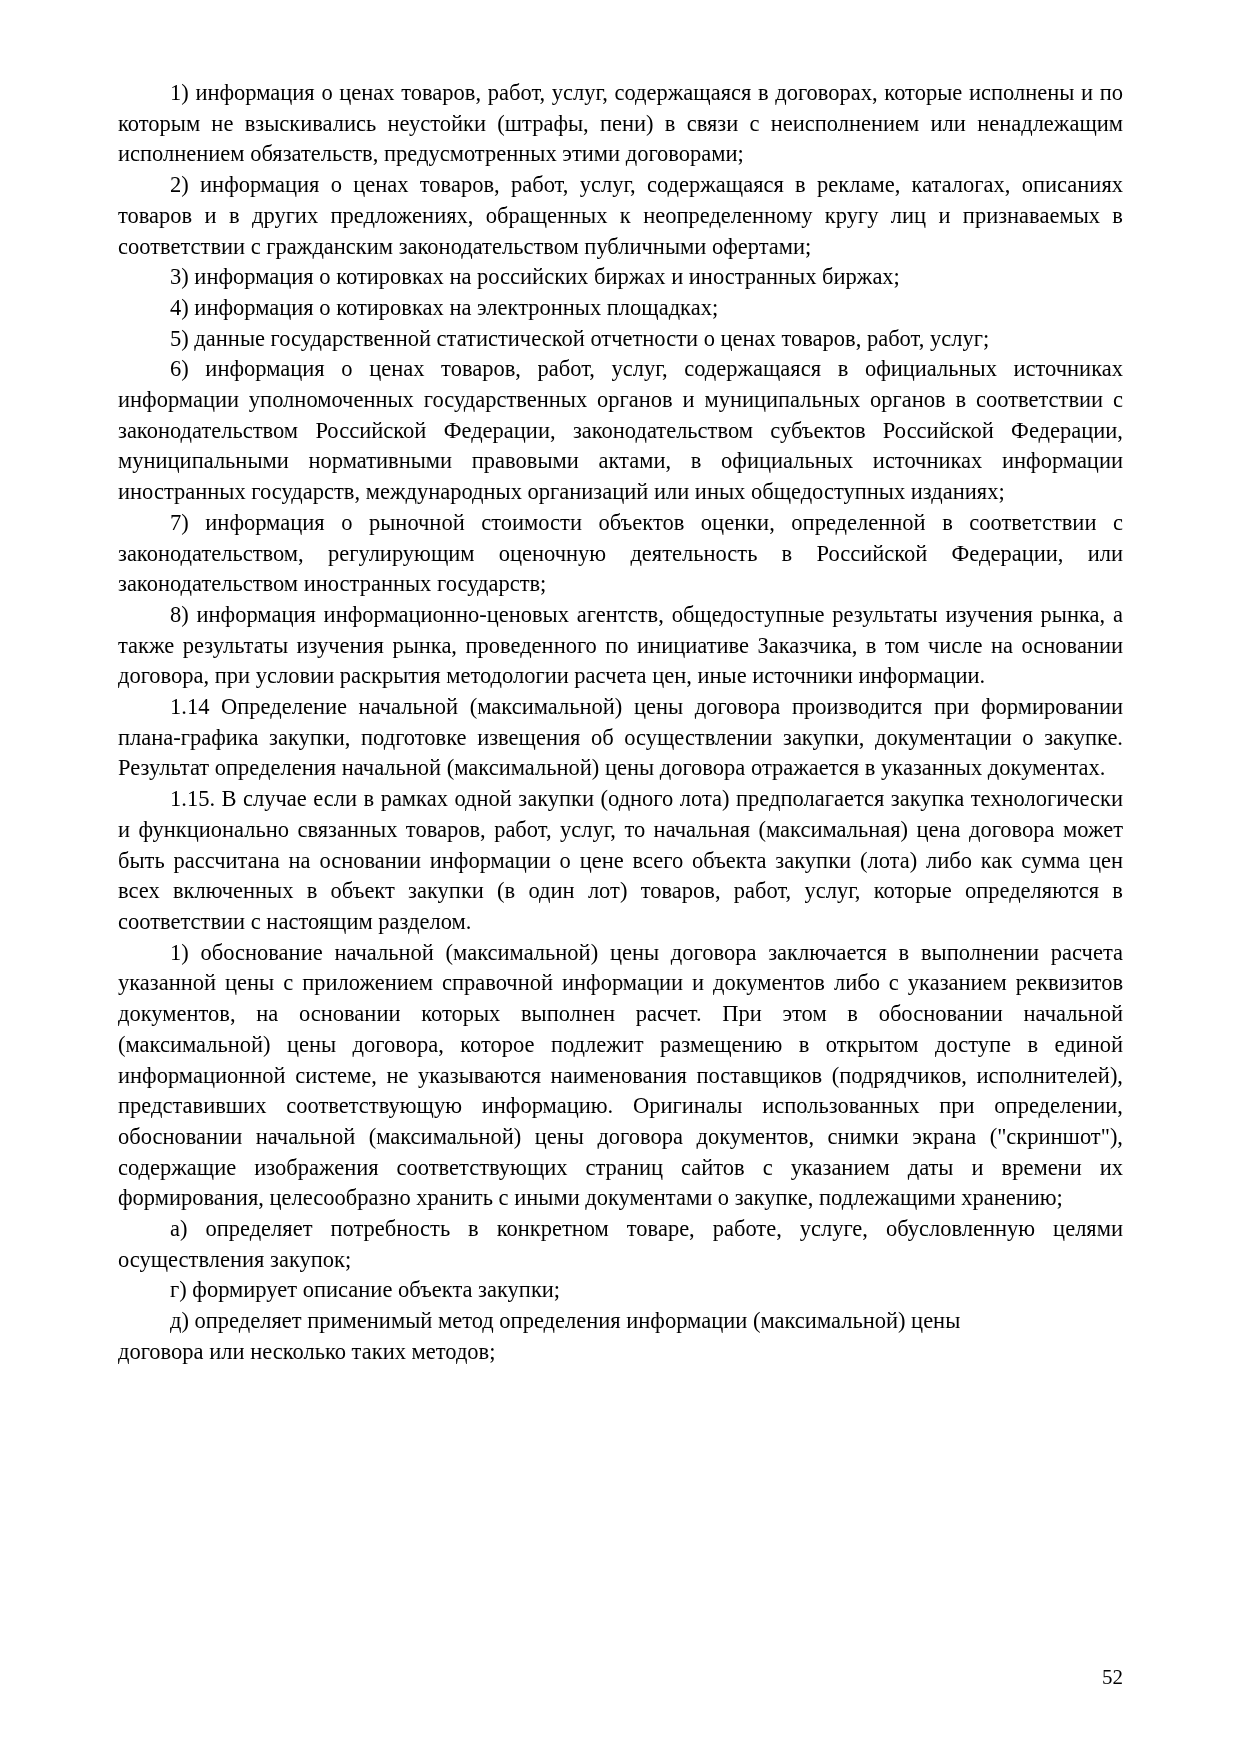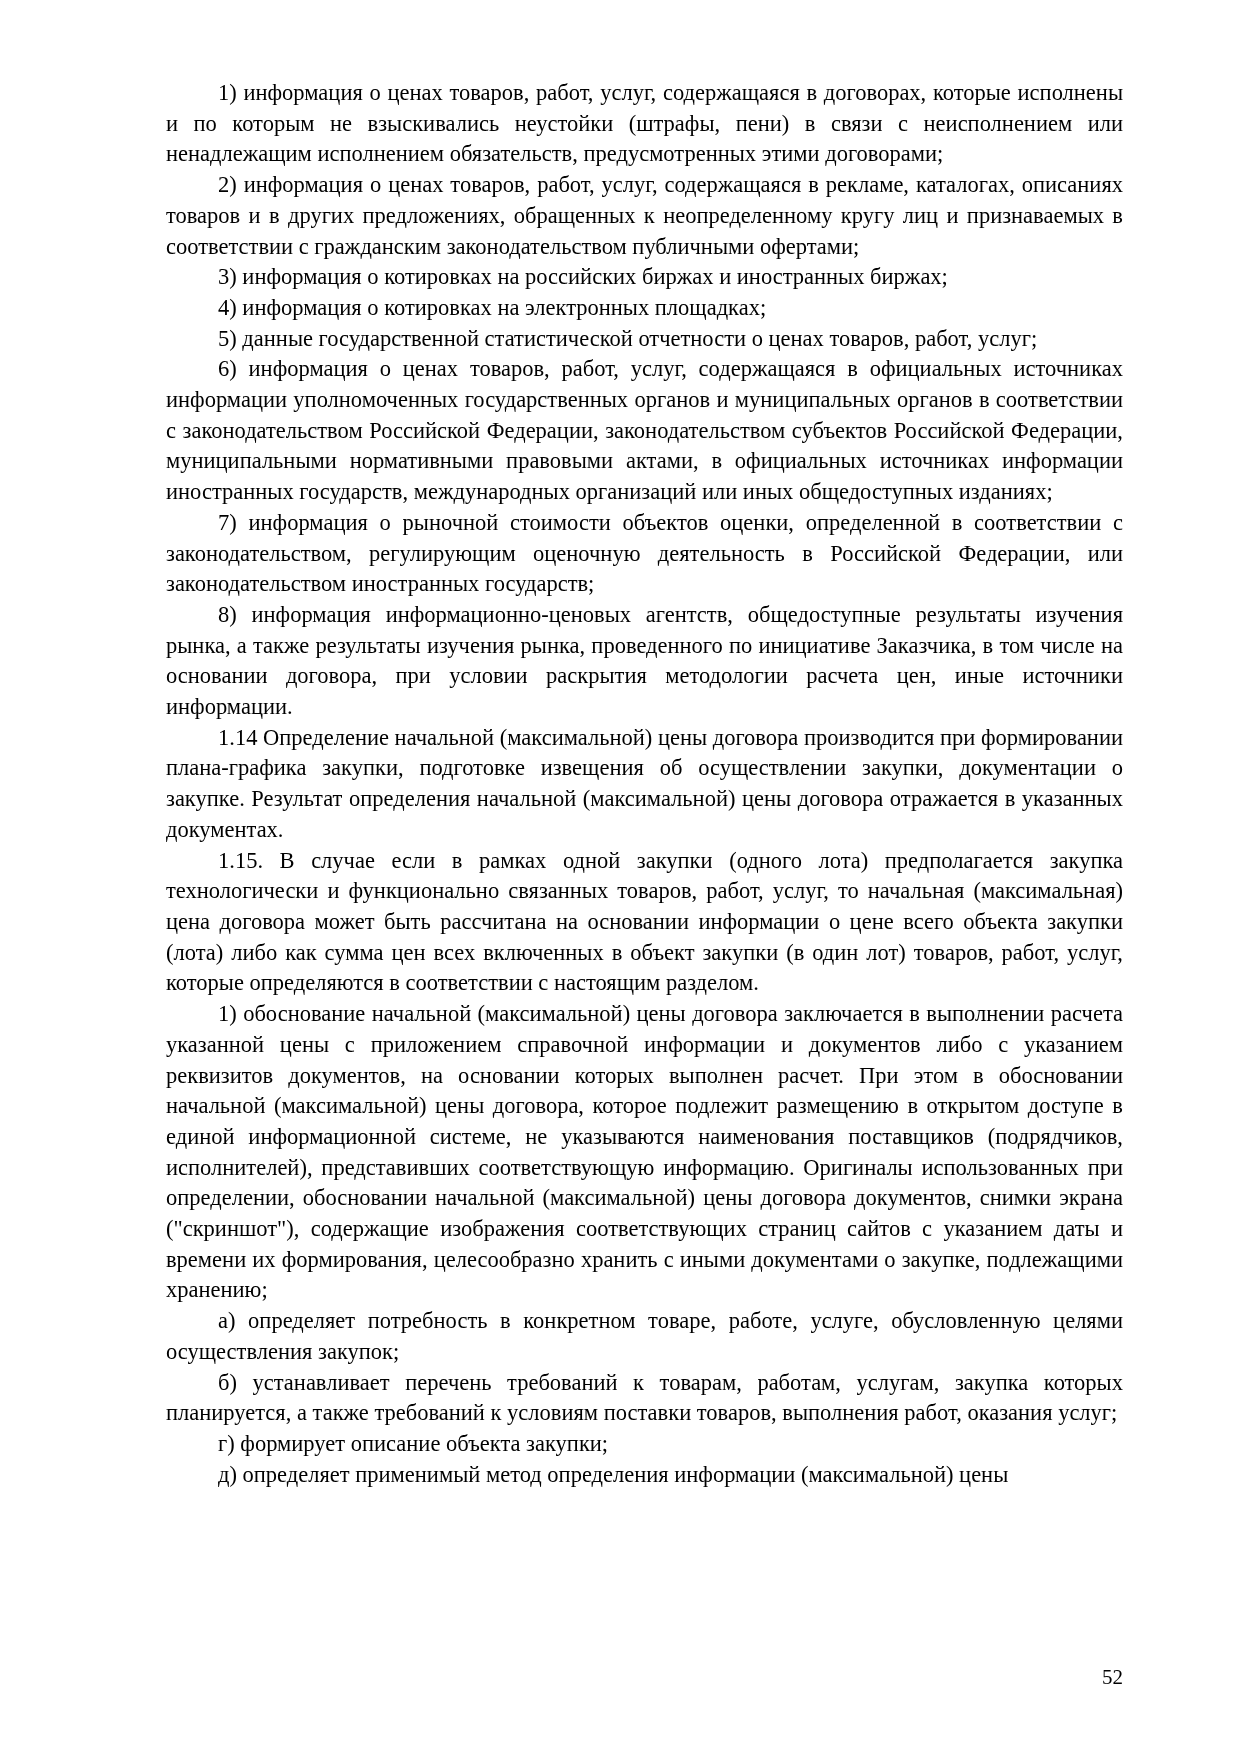--- a/index.html
+++ b/index.html
@@ -19,21 +19,20 @@
     background: #ffffff;
     box-sizing: border-box;
     padding: 78px 118px 40px 118px;
     overflow: hidden;
   }
   .doc-body {
     font-size: 22.5px;
     line-height: 1.365;
     text-align: justify;
     text-justify: inter-word;
-    margin-left: 48px;
   }
   .doc-body p {
     margin: 0;
     text-indent: 52px;
   }
   .no-indent {
     text-indent: 0 !important;
   }
   .page-number {
     position: absolute;
@@ -53,18 +52,18 @@
     <p>3) информация о котировках на российских биржах и иностранных биржах;</p>
     <p>4) информация о котировках на электронных площадках;</p>
     <p>5) данные государственной статистической отчетности о ценах товаров, работ, услуг;</p>
     <p>6) информация о ценах товаров, работ, услуг, содержащаяся в официальных источниках информации уполномоченных государственных органов и муниципальных органов в соответствии с законодательством Российской Федерации, законодательством субъектов Российской Федерации, муниципальными нормативными правовыми актами, в официальных источниках информации иностранных государств, международных организаций или иных общедоступных изданиях;</p>
     <p>7) информация о рыночной стоимости объектов оценки, определенной в соответствии с законодательством, регулирующим оценочную деятельность в Российской Федерации, или законодательством иностранных государств;</p>
     <p>8) информация информационно-ценовых агентств, общедоступные результаты изучения рынка, а также результаты изучения рынка, проведенного по инициативе Заказчика, в том числе на основании договора, при условии раскрытия методологии расчета цен, иные источники информации.</p>
     <p>1.14  Определение начальной (максимальной) цены договора производится при формировании плана-графика закупки, подготовке извещения об осуществлении закупки, документации о закупке. Результат определения начальной (максимальной) цены договора отражается в указанных документах.</p>
     <p>1.15.  В случае если в рамках одной закупки (одного лота) предполагается закупка технологически и функционально связанных товаров, работ, услуг, то начальная (максимальная) цена договора может быть рассчитана на основании информации о цене всего объекта закупки (лота) либо как сумма цен всех включенных в объект закупки (в один лот) товаров, работ, услуг, которые определяются в соответствии с настоящим разделом.</p>
     <p>1) обоснование начальной (максимальной) цены договора заключается в выполнении расчета указанной цены с приложением справочной информации и документов либо с указанием реквизитов документов, на основании которых выполнен расчет. При этом в обосновании начальной (максимальной) цены договора, которое подлежит размещению в открытом доступе в единой информационной системе, не указываются наименования поставщиков (подрядчиков, исполнителей), представивших соответствующую информацию. Оригиналы использованных при определении, обосновании начальной (максимальной) цены договора документов, снимки экрана ("скриншот"), содержащие изображения соответствующих страниц сайтов с указанием даты и времени их формирования, целесообразно хранить с иными документами о закупке, подлежащими хранению;</p>
     <p>а) определяет потребность в конкретном товаре, работе, услуге, обусловленную целями осуществления закупок;</p>
-    <p>б) устанавливает перечень требований к товарам, работам, услугам, закупка которых планируется, а также требований к условиям поставки товаров, выполнения работ, оказания услуг;</p>
     <p>г) формирует описание объекта закупки;</p>
     <p>д) определяет применимый метод определения информации (максимальной) цены</p>
+    <p class="no-indent">договора или несколько таких методов;</p>
   </div>
   <div class="page-number">52</div>
 </div>
 
 </body></html>

